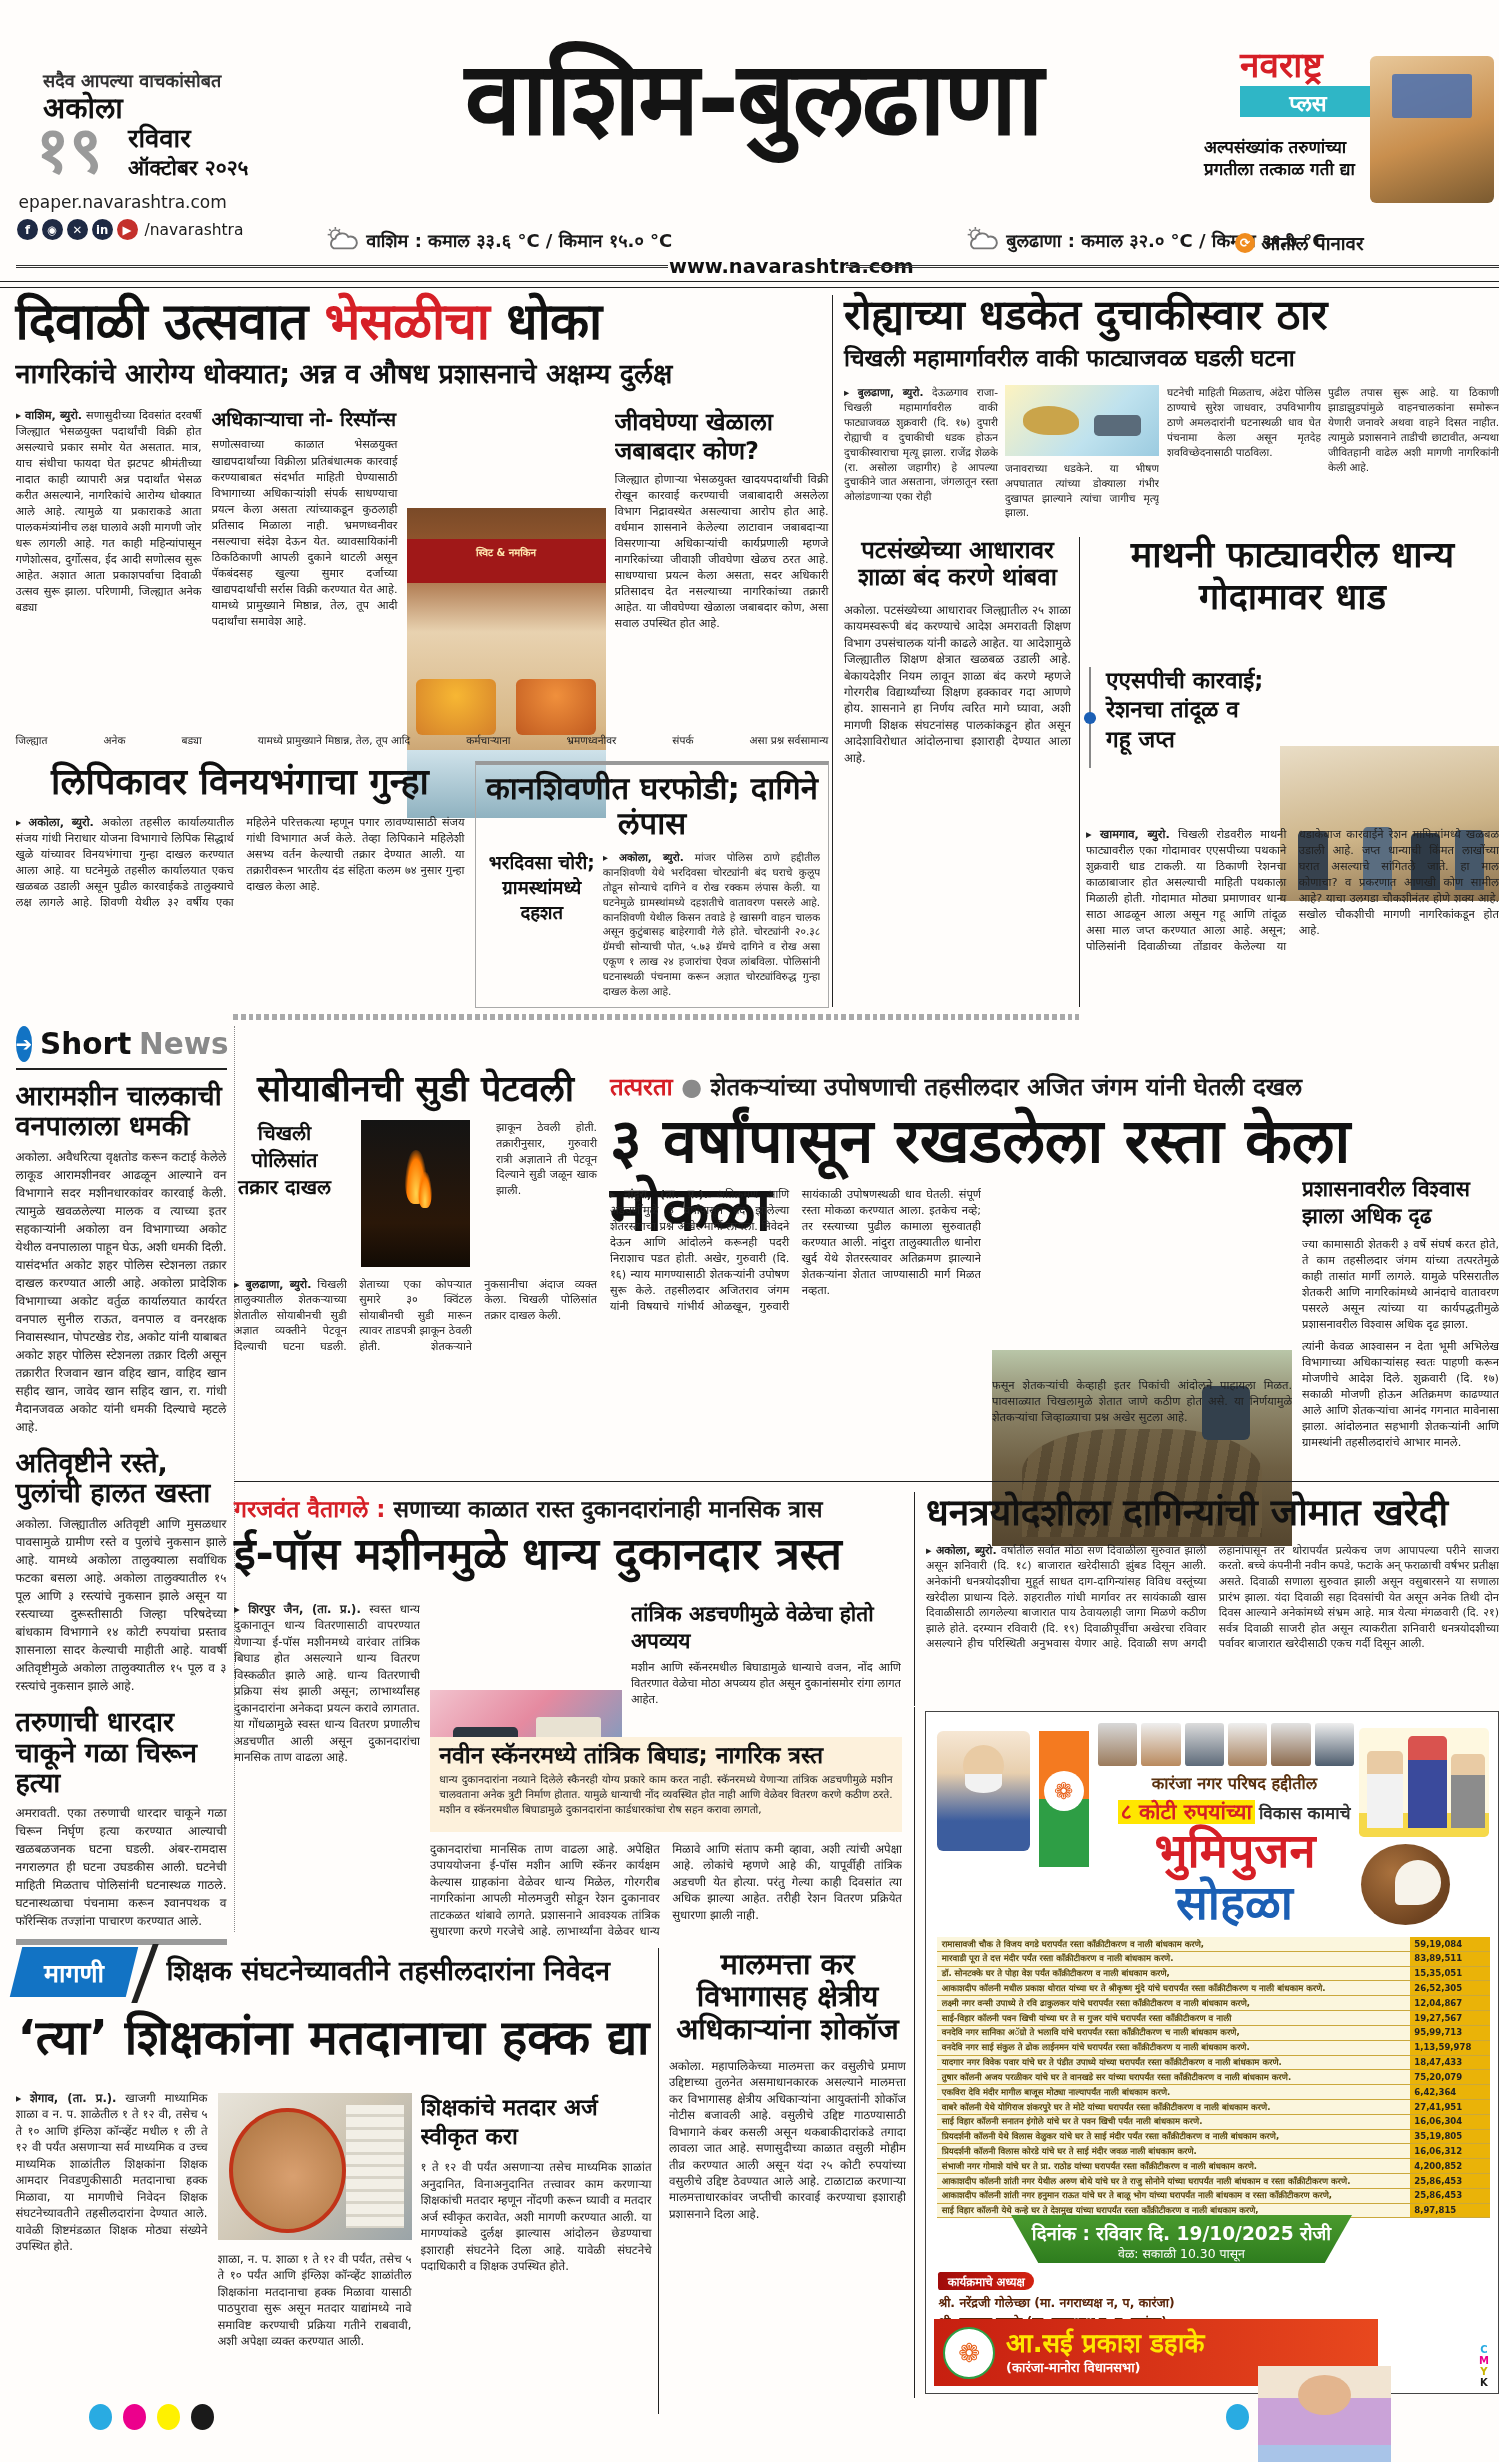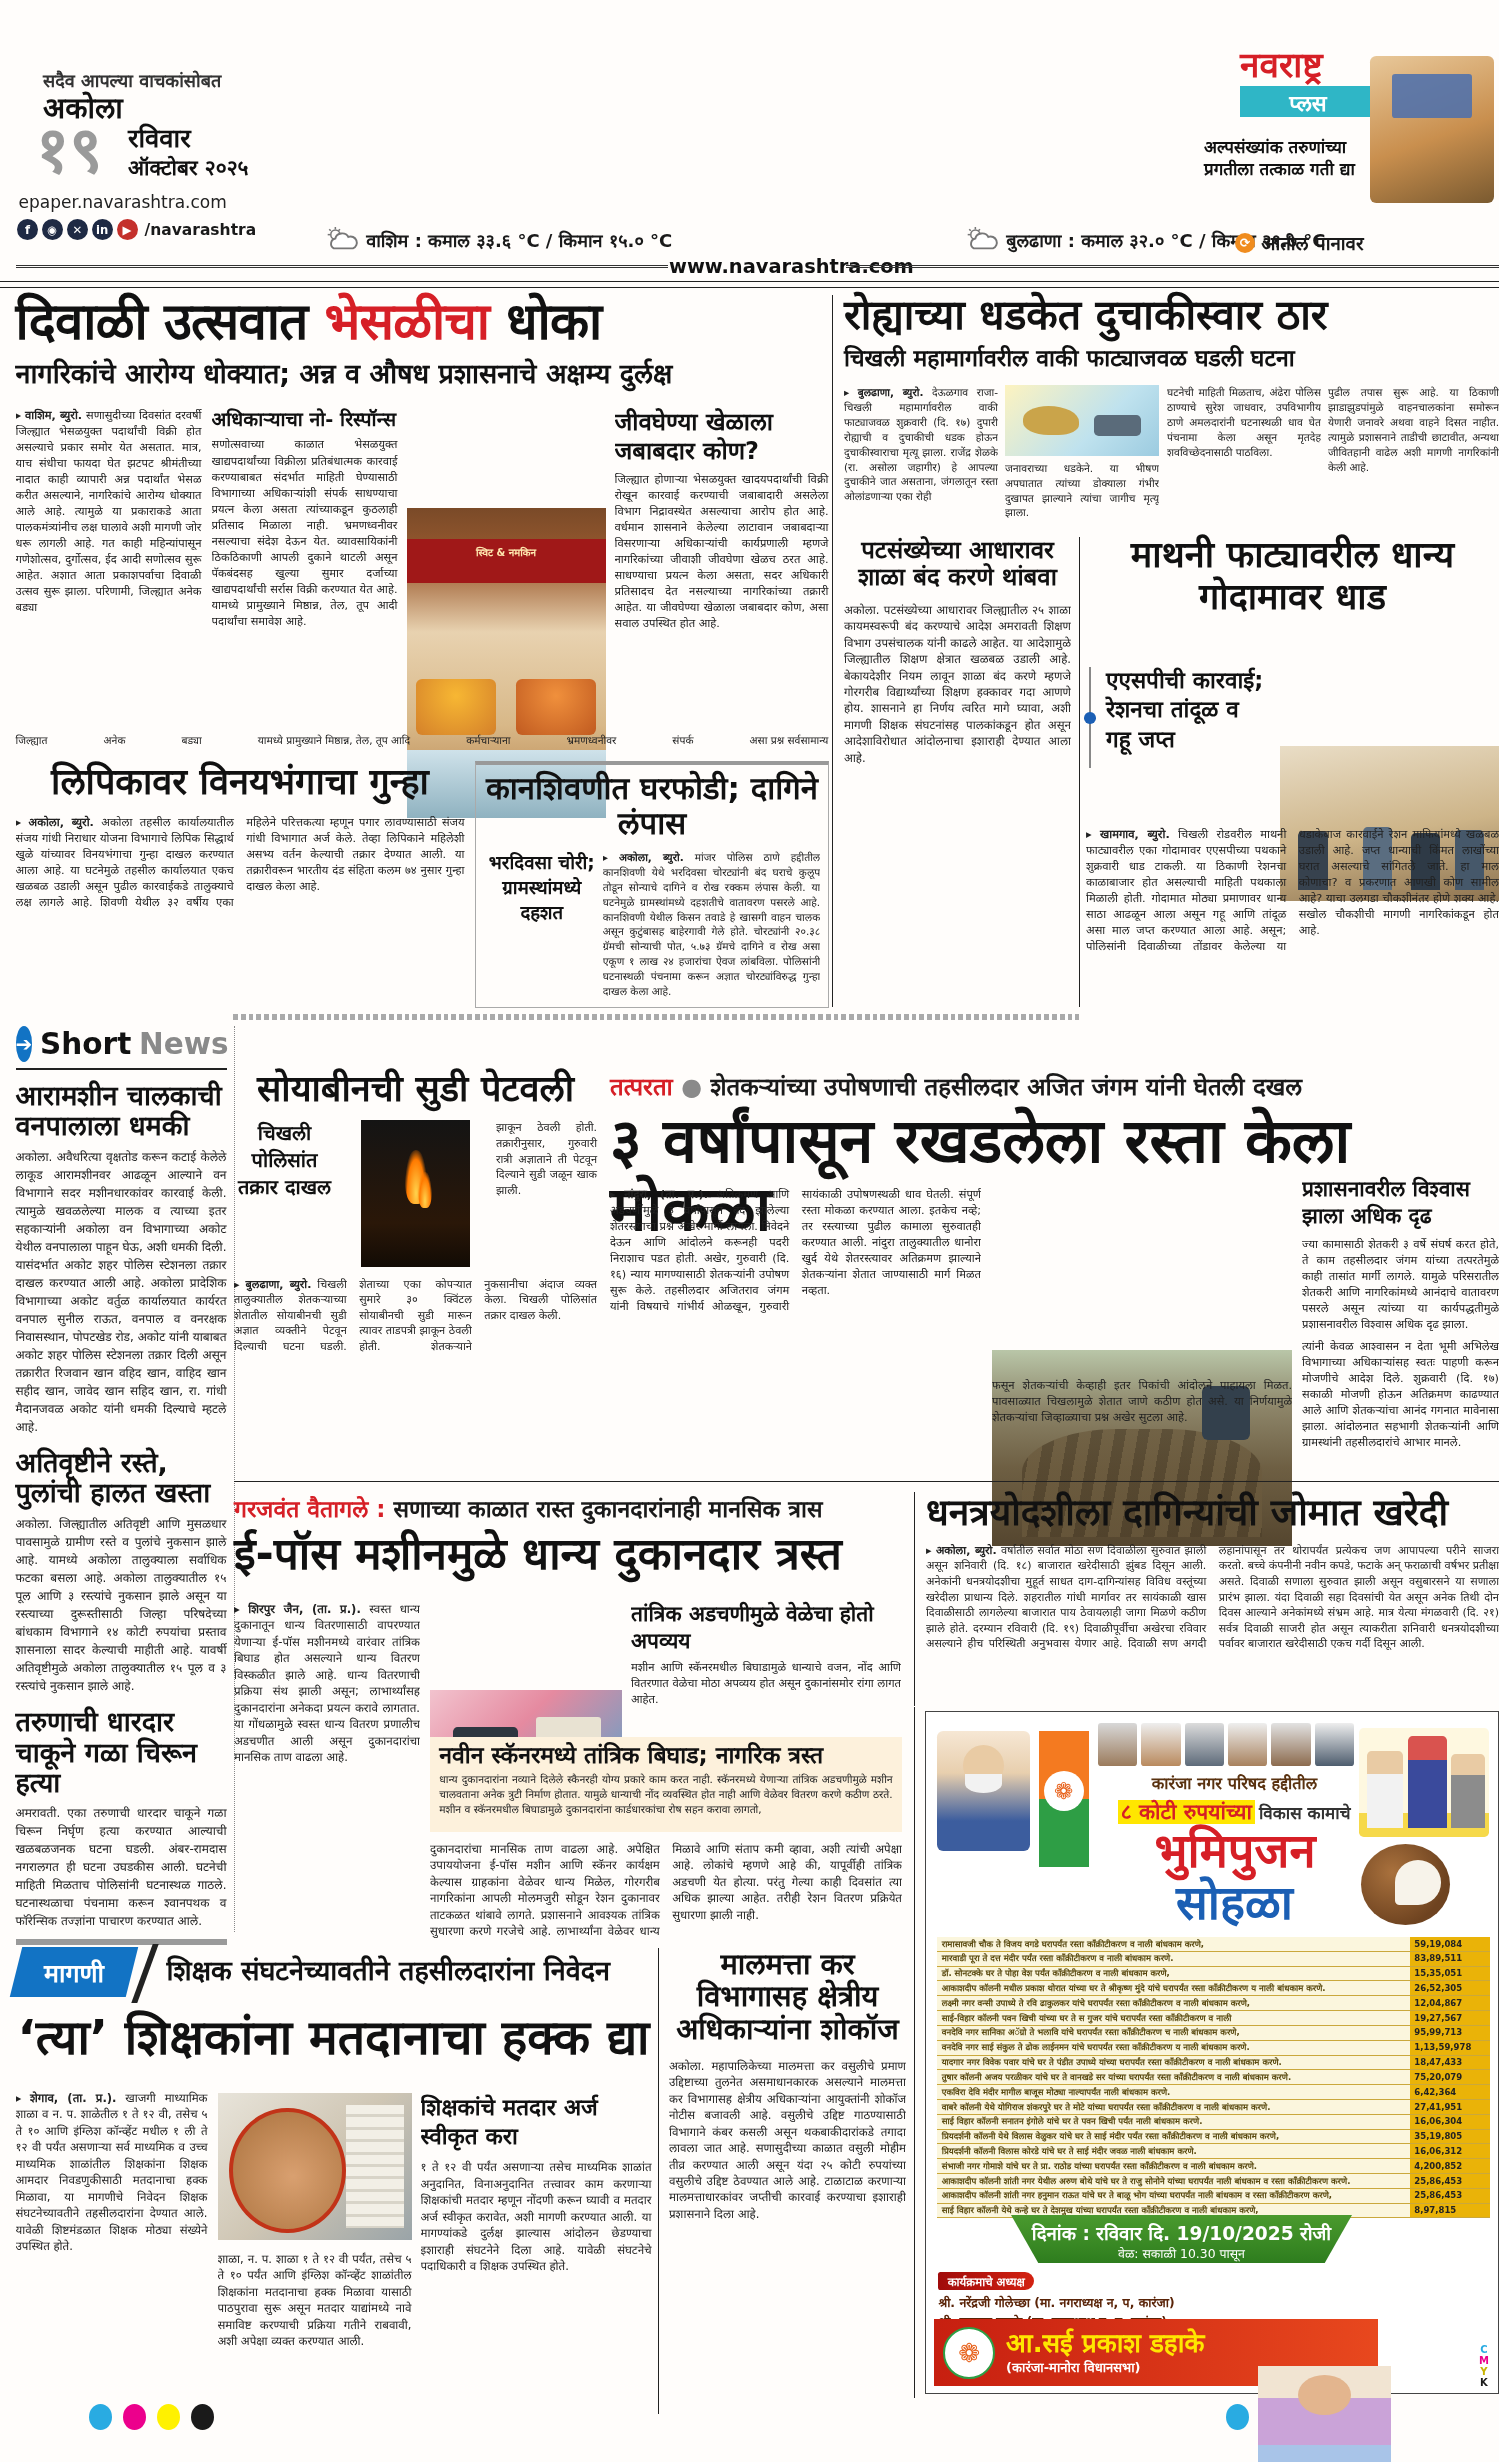--- a/index.html
+++ b/index.html
@@ -43,23 +43,24 @@
     <div class="abs hd" style="left:36px;top:118px;font-size:64px;color:#9a9a9a;line-height:1;">१९</div>
     <div class="abs hd" style="left:128px;top:124px;font-size:25.6px;">रविवार</div>
     <div class="abs hd" style="left:128px;top:157px;font-size:21px;">ऑक्टोबर २०२५</div>
     <div class="abs" style="left:18.6px;top:192px;font-size:17px;color:#222;">epaper.navarashtra.com</div>
     <div class="abs" style="left:17px;top:219px;display:flex;align-items:center;">
       <span class="social">f</span>
       <span class="social">◉</span>
       <span class="social">✕</span>
       <span class="social">in</span>
       <span class="social" style="background:#c4302b;">▶</span>
-      <span style="font-size:15.5px;font-weight:bold;margin-left:3.1px;">/navarashtra</span>
-    </div>
-
+      <span style="font-size:15.5px;font-weight:normal;margin-left:3.1px;">/navarashtra</span>
+    </div>
+
+    <div class="abs hd" style="left:264px;top:45px;width:978px;font-size:102px;text-align:center;letter-spacing:-2.3px;color:#141414;line-height:1.05;">वाशिम-बुलढाणा</div>
 
     <div class="abs" style="left:326px;top:227px;display:flex;align-items:center;gap:6.2px;">
       <svg width="34" height="26" viewBox="0 0 44 34">
         <circle cx="12" cy="10" r="6" fill="none" stroke="#777" stroke-width="2"></circle>
         <g stroke="#777" stroke-width="2">
             <line x1="12" y1="0" x2="12" y2="3"></line>
             <line x1="2" y1="10" x2="5" y2="10"></line>
             <line x1="4" y1="3" x2="6" y2="5"></line>
             <line x1="18" y1="3" x2="16" y2="5"></line>
           </g>

